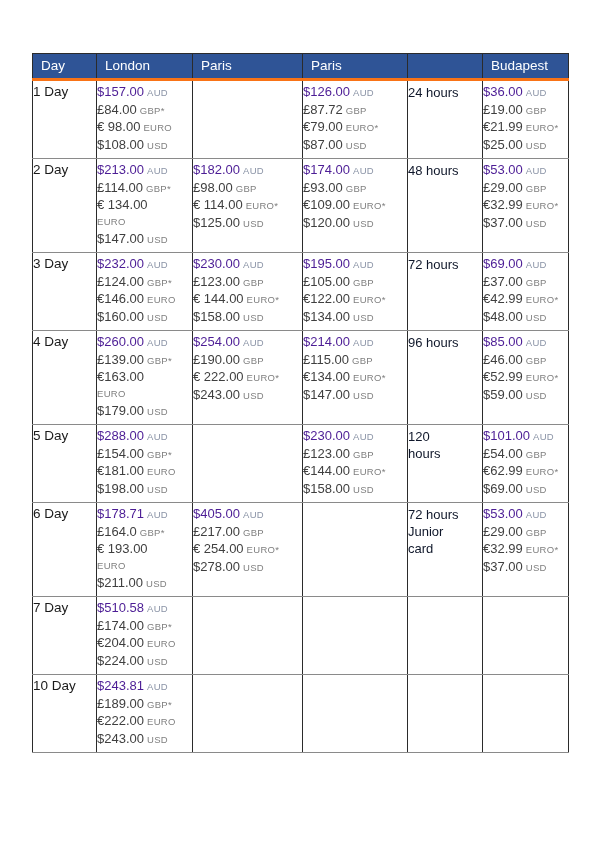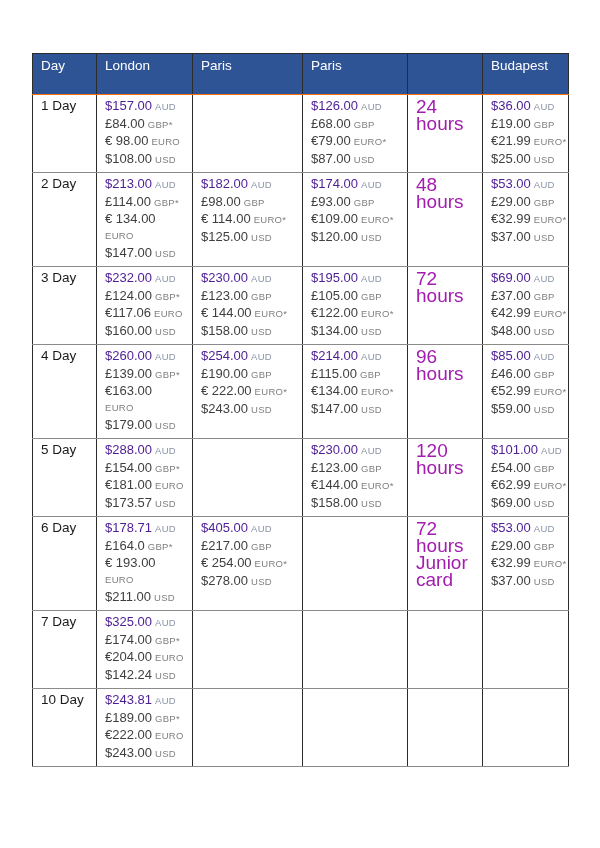--- a/index.html
+++ b/index.html
@@ -30,29 +30,29 @@
   col.c-dublin   { width: 105px; }
   col.c-hours    { width: 75px;  }
   col.c-budapest { width: 86px;  }
 
   th {
     background: #2F5496;
     color: #ffffff;
     font-weight: 400;
     font-size: 13.5px;
     text-align: left;
-    padding: 3px 6px 20px 8px;
+    padding: 3px 6px 4px 8px;
     height: 17px;
     border-left: 1.4px solid #2b2b2b;
     border-right: 1.4px solid #2b2b2b;
-    border-bottom: 1px solid #f97316;
+    border-bottom: 3px solid #f97316;
   }
   td {
     vertical-align: top;
-    padding: 3px 4px 4px 8px;
+    padding: 3px 4px 4px 0;
     font-size: 13px;
     line-height: 16.5px;
     border-left: 1.4px solid #2b2b2b;
     border-right: 1.4px solid #2b2b2b;
     border-top: 1px solid #8a8a8a;
     border-bottom: 1px solid #8a8a8a;
   }
   td.day-cell {
     color: #1a1a1a;
     font-size: 13.5px;
@@ -68,22 +68,22 @@
   }
   .price-line.aud .unit { color: #8a93a6; margin-top: 40px; }
   .unit.own-line {
     display: block;
     margin-left: 0;
     line-height: 14px;
     padding-top: 1px;
     padding-bottom: 2px;
   }
   td.hours-cell {
-    color: #a21caf;
-    font-size: 19px;
+    color: #0f172a;
+    font-size: 13px;
   }
   td.hours-cell div { line-height: 17px; }
 </style>
 </head>
 <body>
 
 <div class="page">
   <table class="pricing">
     <colgroup>
       <col class="c-day">
@@ -108,21 +108,21 @@
           <td class="day-cell">1 Day</td>
           <td>
             <div class="price-line aud"><span class="amount">$157.00</span><span class="unit">AUD</span></div>
             <div class="price-line"><span class="amount">£84.00</span><span class="unit">GBP*</span></div>
             <div class="price-line"><span class="amount">€ 98.00</span><span class="unit">EURO</span></div>
             <div class="price-line"><span class="amount">$108.00</span><span class="unit">USD</span></div>
           </td>
           <td></td>
           <td>
             <div class="price-line aud"><span class="amount">$126.00</span><span class="unit">AUD</span></div>
-            <div class="price-line"><span class="amount">£68.00</span><span class="unit">GBP</span></div>
+            <div class="price-line"><span class="amount">£87.72</span><span class="unit">GBP</span></div>
             <div class="price-line"><span class="amount">€79.00</span><span class="unit">EURO*</span></div>
             <div class="price-line"><span class="amount">$87.00</span><span class="unit">USD</span></div>
           </td>
           <td class="hours-cell">
             <div>24 hours</div>
           </td>
           <td>
             <div class="price-line aud"><span class="amount">$36.00</span><span class="unit">AUD</span></div>
             <div class="price-line"><span class="amount">£19.00</span><span class="unit">GBP</span></div>
             <div class="price-line"><span class="amount">€21.99</span><span class="unit">EURO*</span></div>
@@ -157,21 +157,21 @@
             <div class="price-line"><span class="amount">£29.00</span><span class="unit">GBP</span></div>
             <div class="price-line"><span class="amount">€32.99</span><span class="unit">EURO*</span></div>
             <div class="price-line"><span class="amount">$37.00</span><span class="unit">USD</span></div>
           </td>
         </tr>
         <tr>
           <td class="day-cell">3 Day</td>
           <td>
             <div class="price-line aud"><span class="amount">$232.00</span><span class="unit">AUD</span></div>
             <div class="price-line"><span class="amount">£124.00</span><span class="unit">GBP*</span></div>
-            <div class="price-line"><span class="amount">€117.06</span><span class="unit">EURO</span></div>
+            <div class="price-line"><span class="amount">€146.00</span><span class="unit">EURO</span></div>
             <div class="price-line"><span class="amount">$160.00</span><span class="unit">USD</span></div>
           </td>
           <td>
             <div class="price-line aud"><span class="amount">$230.00</span><span class="unit">AUD</span></div>
             <div class="price-line"><span class="amount">£123.00</span><span class="unit">GBP</span></div>
             <div class="price-line"><span class="amount">€ 144.00</span><span class="unit">EURO*</span></div>
             <div class="price-line"><span class="amount">$158.00</span><span class="unit">USD</span></div>
           </td>
           <td>
             <div class="price-line aud"><span class="amount">$195.00</span><span class="unit">AUD</span></div>
@@ -218,21 +218,21 @@
             <div class="price-line"><span class="amount">€52.99</span><span class="unit">EURO*</span></div>
             <div class="price-line"><span class="amount">$59.00</span><span class="unit">USD</span></div>
           </td>
         </tr>
         <tr>
           <td class="day-cell">5 Day</td>
           <td>
             <div class="price-line aud"><span class="amount">$288.00</span><span class="unit">AUD</span></div>
             <div class="price-line"><span class="amount">£154.00</span><span class="unit">GBP*</span></div>
             <div class="price-line"><span class="amount">€181.00</span><span class="unit">EURO</span></div>
-            <div class="price-line"><span class="amount">$173.57</span><span class="unit">USD</span></div>
+            <div class="price-line"><span class="amount">$198.00</span><span class="unit">USD</span></div>
           </td>
           <td></td>
           <td>
             <div class="price-line aud"><span class="amount">$230.00</span><span class="unit">AUD</span></div>
             <div class="price-line"><span class="amount">£123.00</span><span class="unit">GBP</span></div>
             <div class="price-line"><span class="amount">€144.00</span><span class="unit">EURO*</span></div>
             <div class="price-line"><span class="amount">$158.00</span><span class="unit">USD</span></div>
           </td>
           <td class="hours-cell">
             <div>120</div>
@@ -268,24 +268,24 @@
           <td>
             <div class="price-line aud"><span class="amount">$53.00</span><span class="unit">AUD</span></div>
             <div class="price-line"><span class="amount">£29.00</span><span class="unit">GBP</span></div>
             <div class="price-line"><span class="amount">€32.99</span><span class="unit">EURO*</span></div>
             <div class="price-line"><span class="amount">$37.00</span><span class="unit">USD</span></div>
           </td>
         </tr>
         <tr>
           <td class="day-cell">7 Day</td>
           <td>
-            <div class="price-line aud"><span class="amount">$325.00</span><span class="unit">AUD</span></div>
+            <div class="price-line aud"><span class="amount">$510.58</span><span class="unit">AUD</span></div>
             <div class="price-line"><span class="amount">£174.00</span><span class="unit">GBP*</span></div>
             <div class="price-line"><span class="amount">€204.00</span><span class="unit">EURO</span></div>
-            <div class="price-line"><span class="amount">$142.24</span><span class="unit">USD</span></div>
+            <div class="price-line"><span class="amount">$224.00</span><span class="unit">USD</span></div>
           </td>
           <td></td>
           <td></td>
           <td class="hours-cell"></td>
           <td></td>
         </tr>
         <tr>
           <td class="day-cell">10 Day</td>
           <td>
             <div class="price-line aud"><span class="amount">$243.81</span><span class="unit">AUD</span></div>

